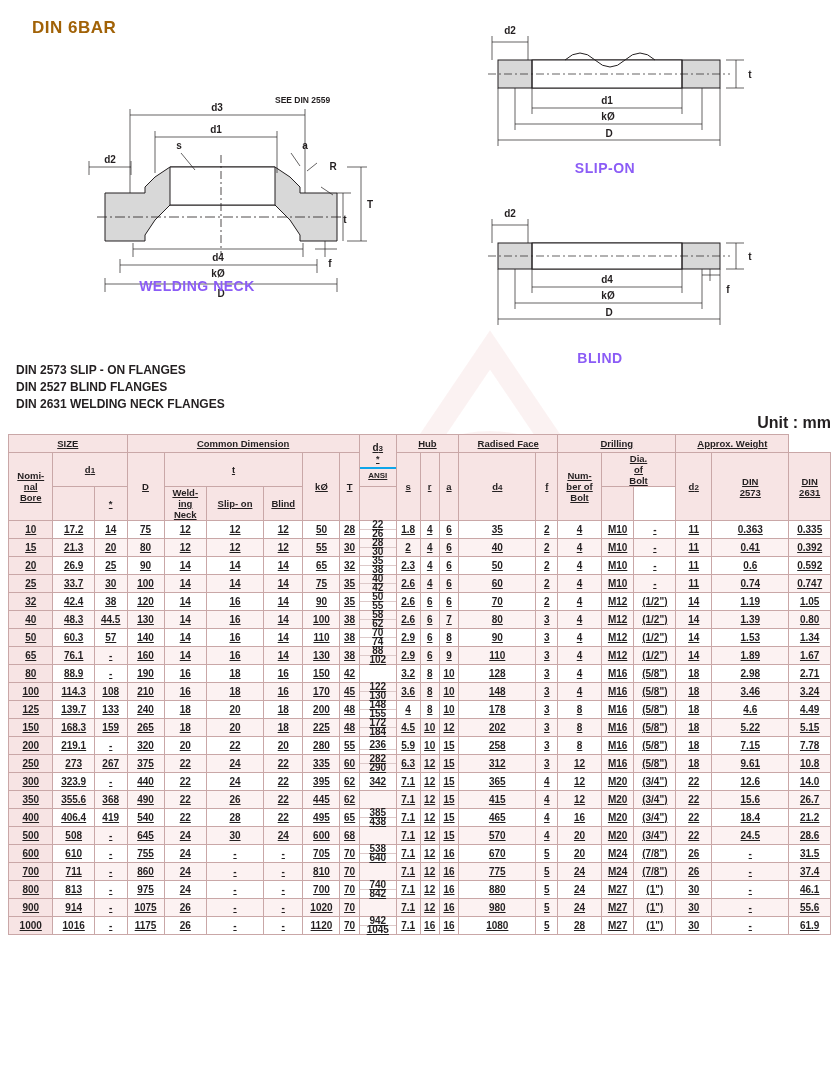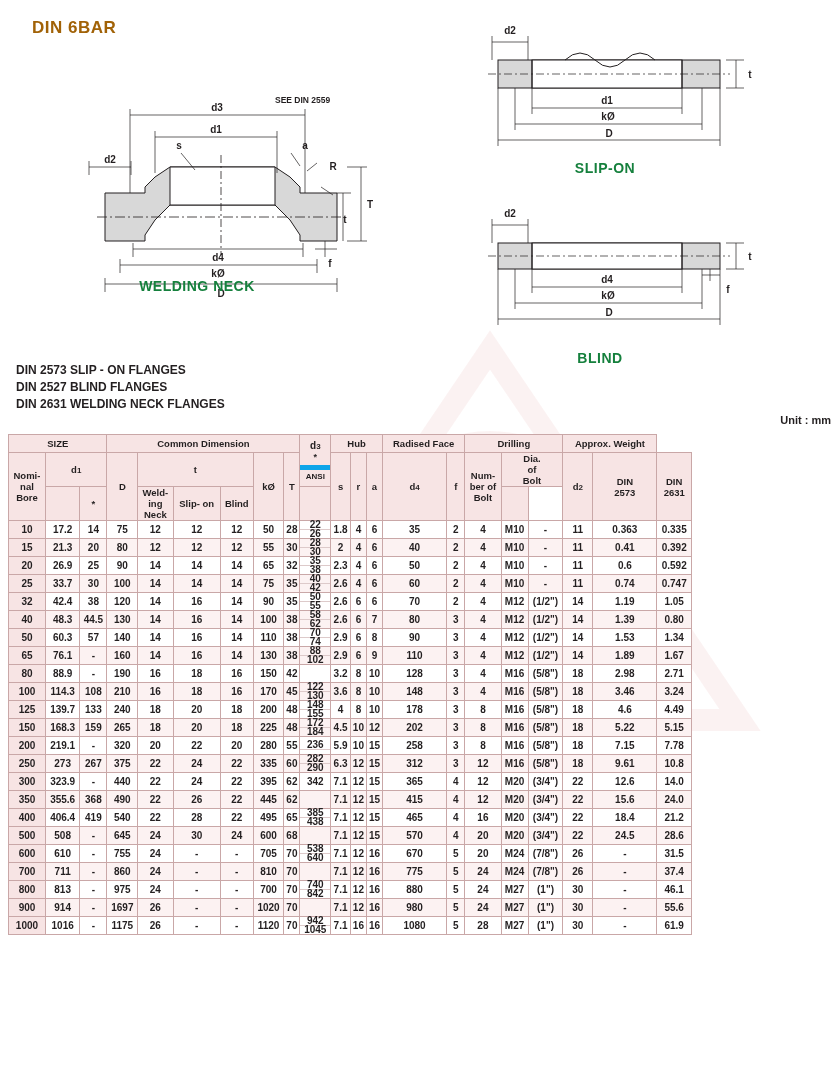--- a/index.html
+++ b/index.html
@@ -31,32 +31,33 @@
     z-index:0;
     pointer-events:none;
   }
   .content{position:relative;z-index:2;}
 
   .title{
     position:absolute;left:32px;top:18px;
     color:#a16207;font-weight:bold;font-size:17px;letter-spacing:.5px;
   }
   .fig-label{
-    font-weight:bold;font-size:14px;letter-spacing:.5px;color:#15803d;
+    font-weight:bold;font-size:14px;letter-spacing:.5px;color:#8b5cf6;
     text-align:center;
   }
 
   .std-list{position:absolute;left:16px;top:362px;line-height:17px;font-weight:bold;font-size:12px;}
-  .unit{position:absolute;right:8px;top:414px;font-weight:bold;font-size:11px;}
+  .unit{position:absolute;right:8px;top:414px;font-weight:bold;font-size:16px;}
 
   table.flange{
     position:absolute;left:8px;top:434px;
     border-collapse:collapse;
-    width:684px;
+    width:823px;
     font-size:9.5px;
+    text-decoration:underline;
   }
   table.flange th, table.flange td{
     border:1px solid #c9a7a7;
     text-align:center;
     vertical-align:middle;
     padding:0;
     height:17px;
     font-weight:bold;
     color:#231f20;
   }
@@ -247,21 +248,21 @@
   <div class="unit">Unit : mm</div>
 
   <table class="flange">
     <thead>
       <tr>
         <th colspan="3">SIZE</th>
         <th colspan="6">Common Dimension</th>
         <th rowspan="2">
           <div style="font-size:10px;">d<span style="font-size:8px;">3</span></div>
           <div style="font-size:9px;">*</div>
-          <div class="ansi-head" style="border-top:5px solid #0ea5e9;margin-top:2px;padding-top:2px;">ANSI</div>
+          <div class="ansi-head" style="border-top:2px solid #0ea5e9;margin-top:2px;padding-top:2px;">ANSI</div>
         </th>
         <th colspan="3">Hub</th>
         <th colspan="2">Radised Face</th>
         <th colspan="3">Drilling</th>
         <th colspan="2">Approx. Weight</th>
       </tr>
       <tr>
         <th rowspan="2" class="smallhdr">Nomi-<br>nal<br>Bore</th>
         <th colspan="2">d<span style="font-size:8px;">1</span></th>
         <th rowspan="2">D</th>
@@ -694,21 +695,21 @@
           <td>7.1</td>
           <td>12</td>
           <td>15</td>
           <td>415</td>
           <td>4</td>
           <td>12</td>
           <td>M20</td>
           <td>(3/4")</td>
           <td>22</td>
           <td>15.6</td>
-          <td>24.0</td>
+          <td>26.7</td>
         </tr>
         <tr>
           <td class="bore">400</td>
           <td>406.4</td>
           <td>419</td>
           <td>540</td>
           <td>22</td>
           <td>28</td>
           <td>22</td>
           <td>495</td>
@@ -828,21 +829,21 @@
           <td>M27</td>
           <td>(1")</td>
           <td>30</td>
           <td>-</td>
           <td>46.1</td>
         </tr>
         <tr>
           <td class="bore">900</td>
           <td>914</td>
           <td>-</td>
-          <td>1697</td>
+          <td>1075</td>
           <td>26</td>
           <td>-</td>
           <td>-</td>
           <td>1020</td>
           <td>70</td>
           <td class="d3cell">
             <div></div>
           </td>
           <td>7.1</td>
           <td>12</td>

